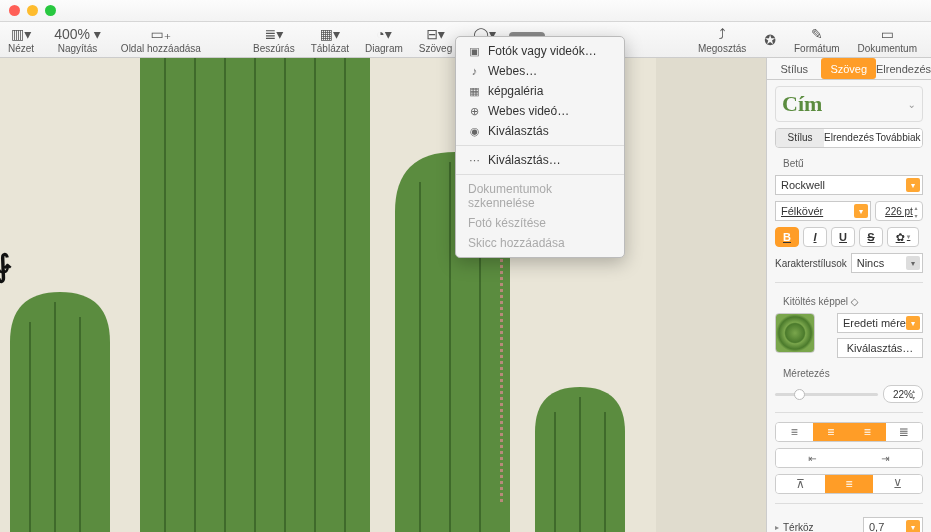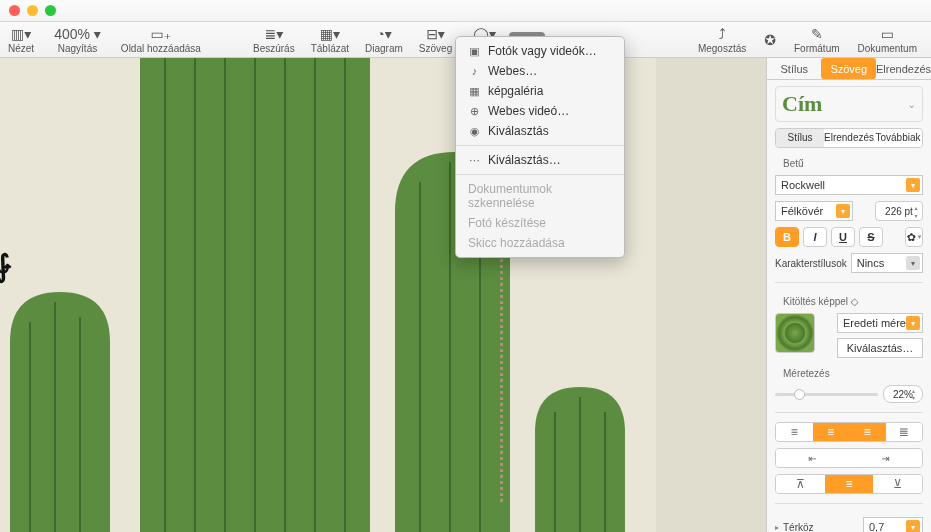--- a/index.html
+++ b/index.html
@@ -58,21 +58,21 @@
 .seg { display:flex; border:1px solid #ccc; border-radius:4px; overflow:hidden; height:20px;}
 .seg .s { flex:1; text-align:center; line-height:18px; font-size:10px; background:#fff;}
 .seg .s.active{background:#eaeaea;}
 
 .section-label{font-size:10px;color:#666;margin-top:4px;padding-left:8px;}
 
 .select { border:1px solid #c9c9c9; border-radius:0; background:#fff; height:20px; display:flex; align-items:center; padding:0 5px; font-size:11px; justify-content:space-between; position:relative;}
 .select .arr{position:absolute;right:2px;top:2px;bottom:2px;width:14px;background:#ffa733;border-radius:2px;display:flex;align-items:center;justify-content:center;color:#fff;font-size:8px;}
 .select.gray .arr{background:#ddd;color:#666;}
 
-.row{display:flex;gap:22px;align-items:flex-start;}
+.row{display:flex;gap:4px;align-items:flex-start;text-decoration:underline;}
 .row .select{flex:1;}
 .ptbox{width:48px;border:1px solid #ccc;border-radius:4px;height:20px;display:flex;align-items:center;justify-content:center;font-size:10px;background:#fff;position:relative;}
 .ptbox .step{position:absolute;right:1px;top:1px;bottom:1px;width:10px;display:flex;flex-direction:column;font-size:6px;color:#888;}
 .ptbox .step span{flex:1;display:flex;align-items:center;justify-content:center;}
 
 .biu { display:flex; gap:4px; }
 .biu .b { width:24px; height:20px; border:1px solid #ccc; border-radius:4px; background:#fff; display:flex; align-items:center; justify-content:center; font-size:11px; font-weight:bold;}
 .biu .b.active{background:#ff9d27;border-color:#ff9d27;color:#fff;}
 .gear{width:32px;height:20px;border:1px solid #ccc;border-radius:4px;background:#fff;display:flex;align-items:center;justify-content:center;font-size:11px;position:relative;}
 .gear .arr2{font-size:7px;color:#888;margin-left:2px;}

